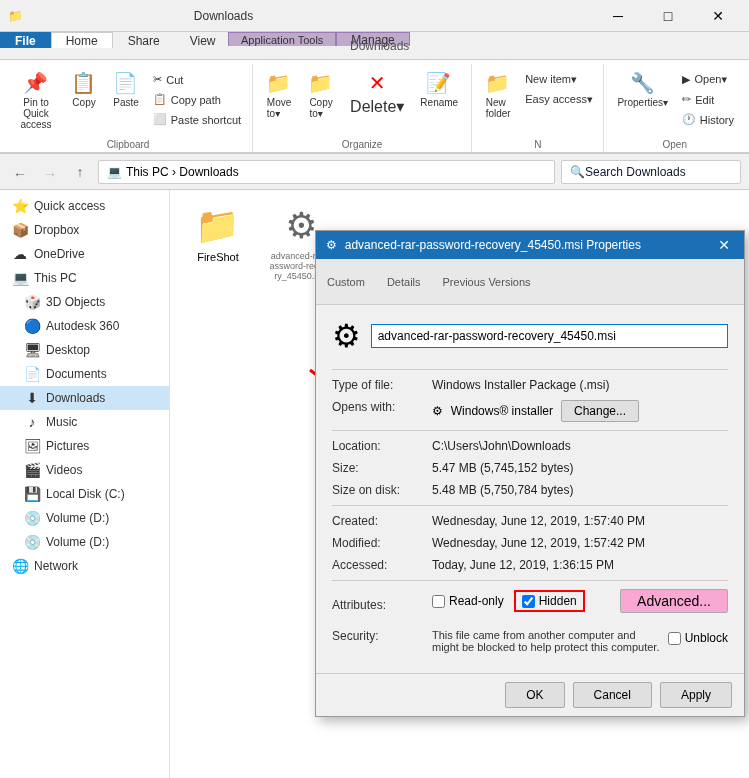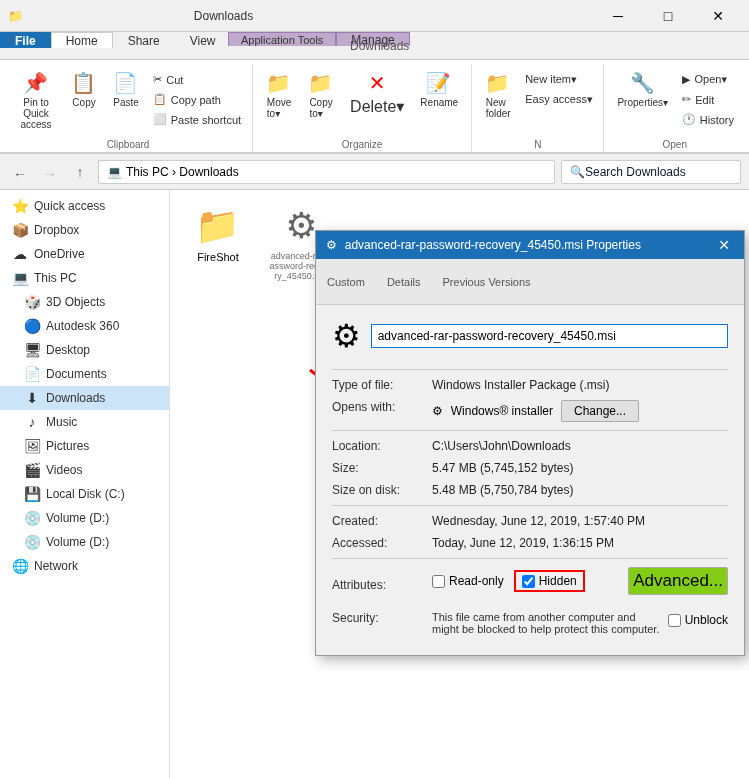--- a/index.html
+++ b/index.html
@@ -318,26 +318,26 @@
     }
     .checkbox-item input[type="checkbox"] { cursor: pointer; }
     .highlighted-checkbox {
       border: 2px solid red;
       padding: 2px 4px;
       display: flex;
       align-items: center;
       gap: 4px;
     }
     .advanced-btn {
-      padding: 3px 4px;
-      background: #84cc16;
+      padding: 3px 16px;
+      background: #f9a8d4;
       border: 1px solid #aaa;
       border-radius: 2px;
       cursor: pointer;
-      font-size: 17px;
+      font-size: 14px;
       margin-left: auto;
     }
     .security-row {
       display: flex;
       align-items: flex-start;
       gap: 8px;
     }
     .security-text { font-size: 11px; color: #333; flex: 1; }
     .unblock-checkbox {
       display: flex;
@@ -675,20 +675,24 @@
         <span class="dialog-value">5.48 MB (5,750,784 bytes)</span>
       </div>
 
       <hr class="dialog-separator">
 
       <div class="dialog-row">
         <span class="dialog-label">Created:</span>
         <span class="dialog-value">Wednesday, June 12, 2019, 1:57:40 PM</span>
       </div>
 
+      <div class="dialog-row">
+        <span class="dialog-label">Modified:</span>
+        <span class="dialog-value">Wednesday, June 12, 2019, 1:57:42 PM</span>
+      </div>
 
       <div class="dialog-row">
         <span class="dialog-label">Accessed:</span>
         <span class="dialog-value">Today, June 12, 2019, 1:36:15 PM</span>
       </div>
 
       <hr class="dialog-separator">
 
       <div class="dialog-row" style="align-items:center;">
         <span class="dialog-label">Attributes:</span>
@@ -710,14 +714,19 @@
         <div class="security-row" style="flex:1; display:flex; align-items:flex-start; gap:8px;">
           <span class="security-text">This file came from another computer and might be blocked to help protect this computer.</span>
           <div class="unblock-checkbox">
             <input type="checkbox" id="unblock-cb" style="">
             <label for="unblock-cb">Unblock</label>
           </div>
         </div>
       </div>
     </div>
 
+    <div class="dialog-footer">
+      <button class="dialog-footer-btn">OK</button>
+      <button class="dialog-footer-btn">Cancel</button>
+      <button class="dialog-footer-btn apply">Apply</button>
+    </div>
   </div>
 </div>
 
 </body></html>

